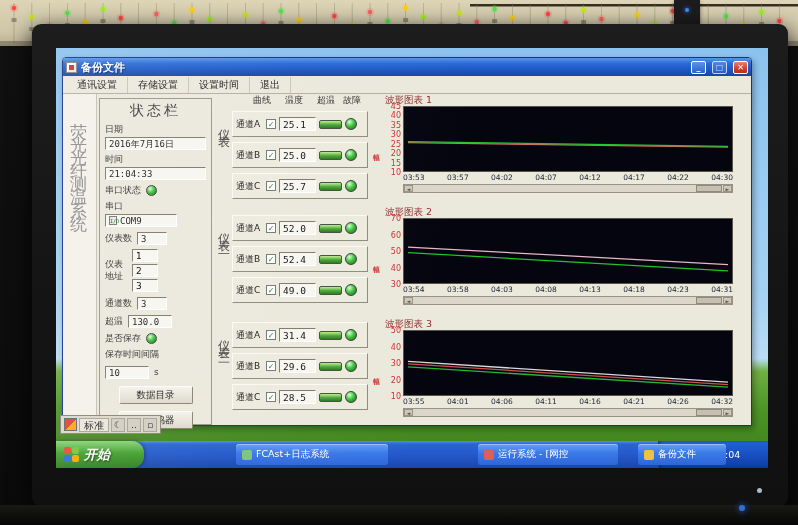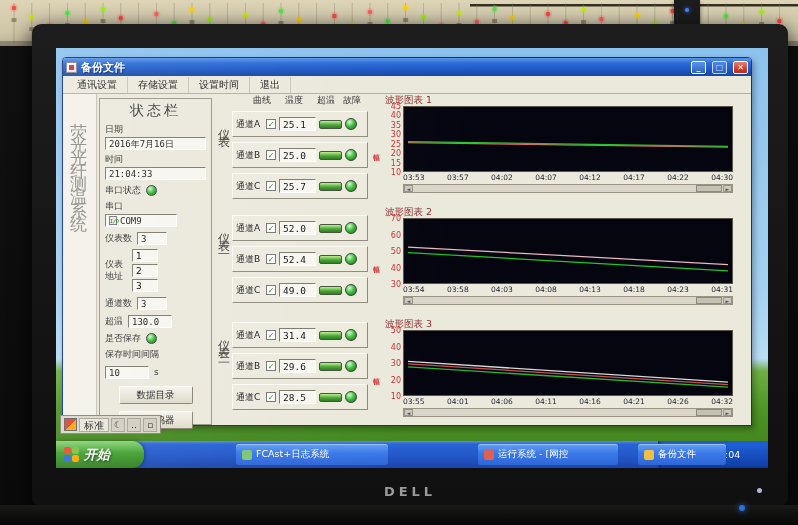--- a/index.html
+++ b/index.html
@@ -632,19 +632,18 @@
             <span>运行系统 - [网控</span>
           </div>
           <div class="task-btn" style="left: 582px; width: 88px;">
             <span class="task-icon" style="background: rgb(240, 192, 64);"></span>
             <span>备份文件</span>
           </div>
         </div>
 
       <div class="glare"></div>
     </div>
-    <div class="dell-logo">DELL</div>
     <span class="pwr-led"></span>
   </div>
 
   <div class="desk"></div>
   <span class="power-reflection"></span>
 </div>
 
 </body></html>

